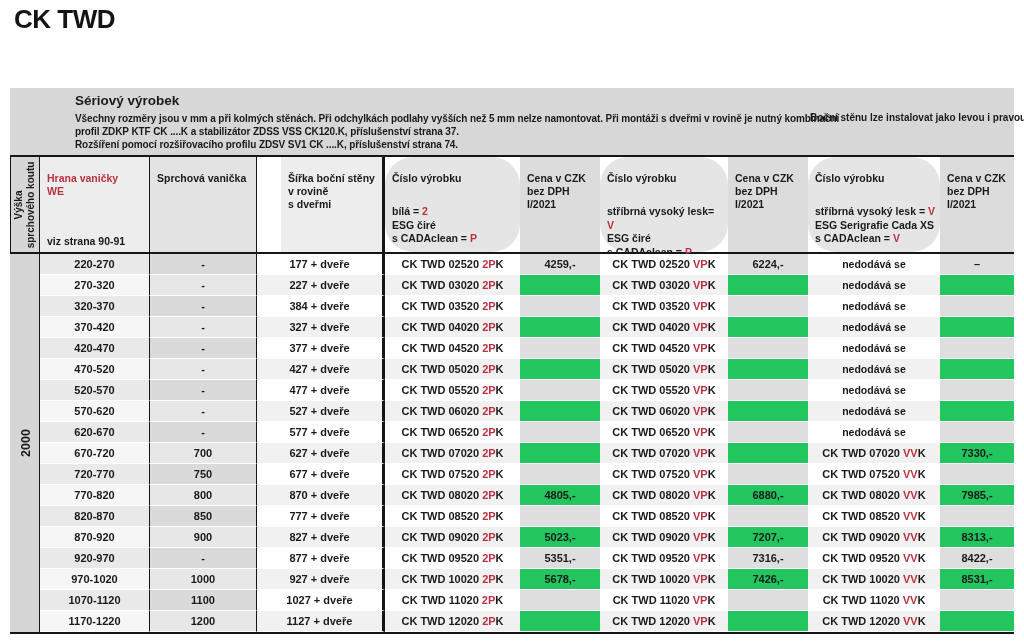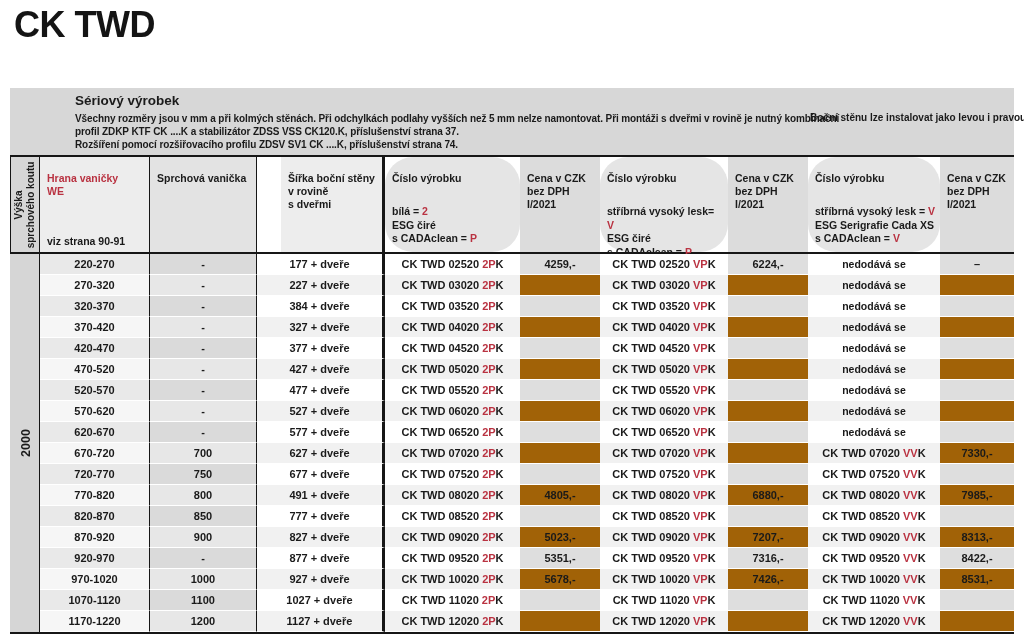--- a/index.html
+++ b/index.html
@@ -1,18 +1,18 @@
 <!DOCTYPE html>
 <html><head>
 <meta charset="utf-8">
 <style>
   html,body{margin:0;padding:0;background:#fff;}
   .page{position:relative;width:1024px;height:643px;background:#fff;overflow:hidden;
         font-family:"Liberation Sans",sans-serif;color:#1a1a1a;}
-  .title{position:absolute;left:14px;top:4px;font-size:36px;font-weight:bold;letter-spacing:-0.5px;color:#141414;}
+  .title{position:absolute;left:14px;top:4px;font-size:26px;font-weight:bold;letter-spacing:-0.5px;color:#141414;}
 
   
   .band{position:absolute;left:10px;top:88px;width:1004px;height:67px;background:#d7d7d7;}
   .band-inner{position:absolute;left:65px;top:5px;width:735px;}
   .band-heading{font-size:13.5px;font-weight:bold;margin-bottom:4px;}
   .band-line{font-size:10px;font-weight:bold;white-space:nowrap;line-height:1.3;letter-spacing:-0.1px;}
   .band-note{position:absolute;left:800px;top:24px;font-size:10px;font-weight:bold;white-space:nowrap;}
 
   
   .tbl{position:absolute;left:10px;top:155px;width:1004px;}
@@ -38,21 +38,21 @@
         font-size:11px;font-weight:bold;border-bottom:1px solid #ffffff;overflow:hidden;white-space:nowrap;}
   .c1{background:#d6d6d6;border-bottom:none;border-left:1px solid #d6d6d6;border-right:1px solid #161616;}
   .c2{border-right:1px solid #161616;}
   .c3{border-right:1px solid #161616;}
   .c4{border-right:3px solid #161616;}
   .row.odd  .c2{background:#e9e9e9;} .row.even .c2{background:#f6f6f6;}
   .row.odd  .c3{background:#dadada;} .row.even .c3{background:#e7e7e7;}
   .row.odd  .c4,.row.odd  .c5,.row.odd  .c7,.row.odd  .c9{background:#ffffff;}
   .row.even .c4,.row.even .c5,.row.even .c7,.row.even .c9{background:#f1f1f1;}
   .row.odd  .c6,.row.odd  .c8,.row.odd  .c10{background:#dedede;}
-  .row.even .c6,.row.even .c8,.row.even .c10{background:#a16207;}
+  .row.even .c6,.row.even .c8,.row.even .c10{background:#22c55e;}
   .na{font-size:10.5px;}
   .height-label{position:absolute;left:1px;top:50%;width:30px;text-align:center;
         transform:translateY(-50%) rotate(-90deg);font-size:12.5px;font-weight:bold;}
 </style>
 </head>
 <body>
 
 <div class="page">
   <div class="title">CK TWD</div>
 
@@ -240,21 +240,21 @@
             <div class="cell c6"></div>
             <div class="cell c7"><span><span>CK TWD 07520 </span><span class="red">VP</span><span>K</span></span></div>
             <div class="cell c8"></div>
             <div class="cell c9"><span><span>CK TWD 07520 </span><span class="red">VV</span><span>K</span></span></div>
             <div class="cell c10"></div>
           </div>
           <div class="grid row even">
             <div class="cell c1"></div>
             <div class="cell c2">770-820</div>
             <div class="cell c3">800</div>
-            <div class="cell c4">491 + dveře</div>
+            <div class="cell c4">870 + dveře</div>
             <div class="cell c5"><span><span>CK TWD 08020 </span><span class="red">2P</span><span>K</span></span></div>
             <div class="cell c6">4805,-</div>
             <div class="cell c7"><span><span>CK TWD 08020 </span><span class="red">VP</span><span>K</span></span></div>
             <div class="cell c8">6880,-</div>
             <div class="cell c9"><span><span>CK TWD 08020 </span><span class="red">VV</span><span>K</span></span></div>
             <div class="cell c10">7985,-</div>
           </div>
           <div class="grid row odd">
             <div class="cell c1"></div>
             <div class="cell c2">820-870</div>

